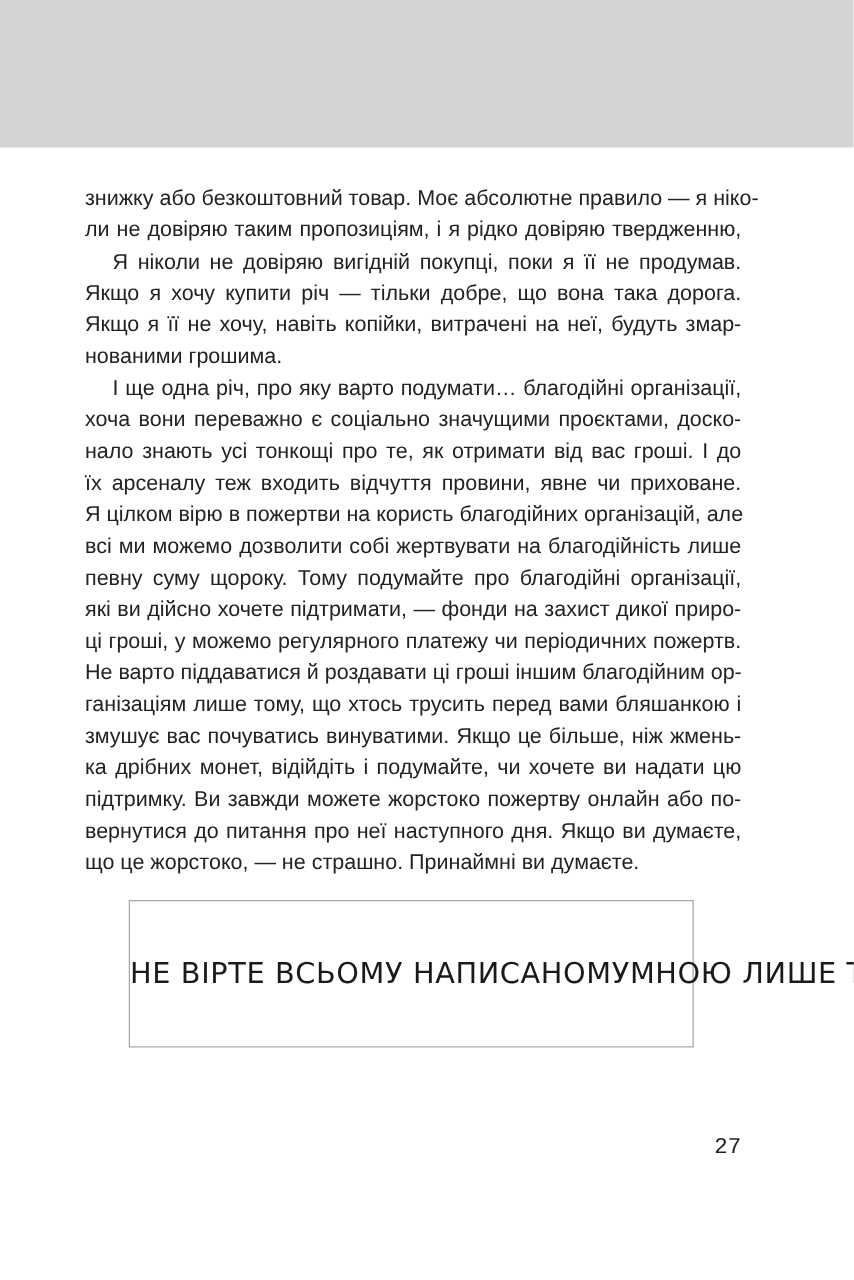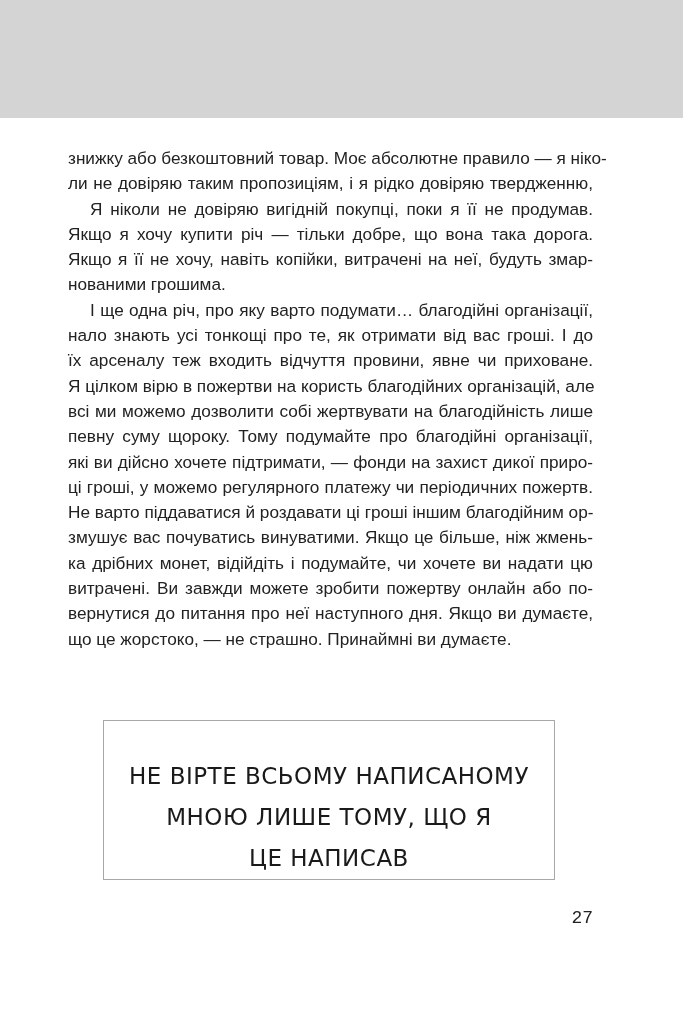--- a/index.html
+++ b/index.html
@@ -45,28 +45,28 @@
       text-align-last: left;
     }
     .line.indent {
       padding-left: 22px;
     }
     .callout {
       position: absolute;
       left: 103px;
       top: 720px;
       width: 452px;
-      height: 160px;
+      height: 118px;
       border: 1.5px solid #a8a8a8;
       box-sizing: border-box;
       background: #ffffff;
       display: flex;
-      flex-direction: column;
+      flex-direction: row;
       align-items: center;
-      justify-content: flex-end;
+      justify-content: space-between;
     }
     .callout-line {
       font-family: "DejaVu Sans", sans-serif;
       font-size: 23px;
       line-height: 41px;
       letter-spacing: 0.5px;
       color: #1a1a1a;
       text-transform: uppercase;
       white-space: nowrap;
     }
@@ -86,31 +86,33 @@
   <div class="top-band"></div>
 
   <div class="body-text" id="body-text">
       <span class="line">знижку або безкоштовний товар. Моє абсолютне правило — я ніко-</span>
       <span class="line">ли не довіряю таким пропозиціям, і я рідко довіряю твердженню,</span>
       <span class="line indent">Я ніколи не довіряю вигідній покупці, поки я її не продумав.</span>
       <span class="line">Якщо я хочу купити річ — тільки добре, що вона така дорога.</span>
       <span class="line">Якщо я її не хочу, навіть копійки, витрачені на неї, будуть змар-</span>
       <span class="line last">нованими грошима.</span>
       <span class="line indent">І ще одна річ, про яку варто подумати… благодійні організації,</span>
+      <span class="line">хоча вони переважно є соціально значущими проєктами, доско-</span>
       <span class="line">нало знають усі тонкощі про те, як отримати від вас гроші. І до</span>
       <span class="line">їх арсеналу теж входить відчуття провини, явне чи приховане.</span>
       <span class="line">Я цілком вірю в пожертви на користь благодійних організацій, але</span>
       <span class="line">всі ми можемо дозволити собі жертвувати на благодійність лише</span>
       <span class="line">певну суму щороку. Тому подумайте про благодійні організації,</span>
       <span class="line">які ви дійсно хочете підтримати, — фонди на захист дикої приро-</span>
       <span class="line">ці гроші, у можемо регулярного платежу чи періодичних пожертв.</span>
       <span class="line">Не варто піддаватися й роздавати ці гроші іншим благодійним ор-</span>
+      <span class="line">ганізаціям лише тому, що хтось трусить перед вами бляшанкою і</span>
       <span class="line">змушує вас почуватись винуватими. Якщо це більше, ніж жмень-</span>
       <span class="line">ка дрібних монет, відійдіть і подумайте, чи хочете ви надати цю</span>
-      <span class="line">витрачені. Ви завжди можете зробити пожертву онлайн або по-</span>
+      <span class="line">підтримку. Ви завжди можете жорстоко пожертву онлайн або по-</span>
       <span class="line">вернутися до питання про неї наступного дня. Якщо ви думаєте,</span>
       <span class="line last">що це жорстоко, — не страшно. Принаймні ви думаєте.</span>
     </div>
 
   <div class="callout">
     <div class="callout-line">Не вірте всьому написаному</div>
     <div class="callout-line">мною лише тому, що я</div>
     <div class="callout-line">це написав</div>
   </div>
 

